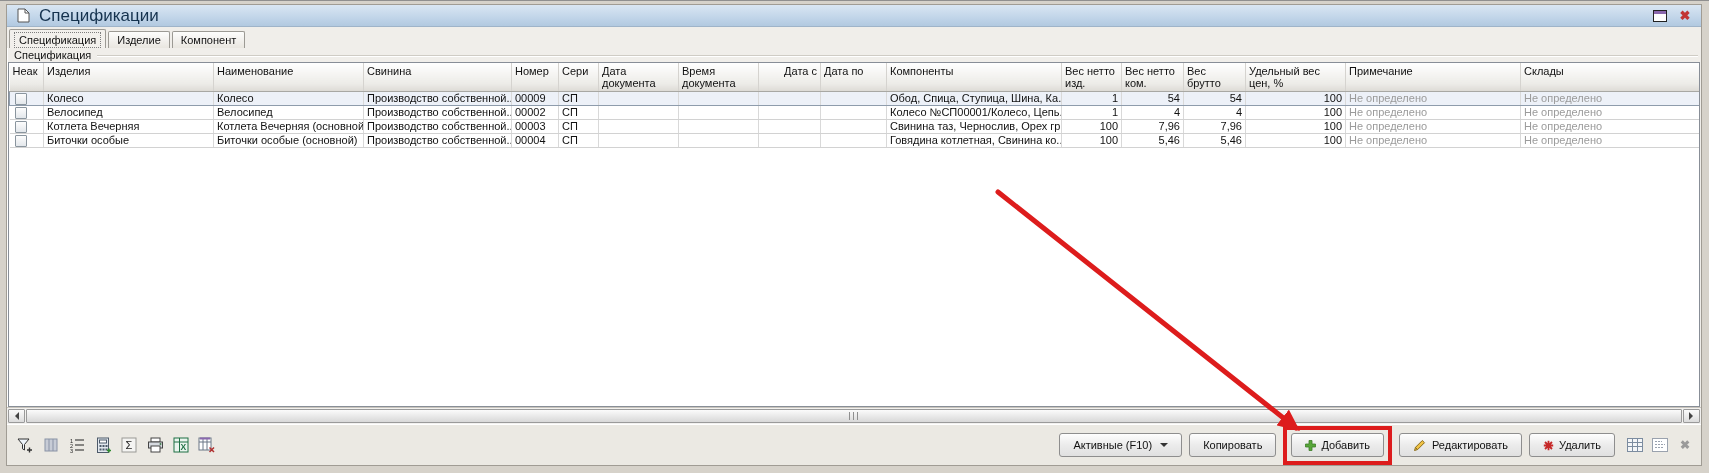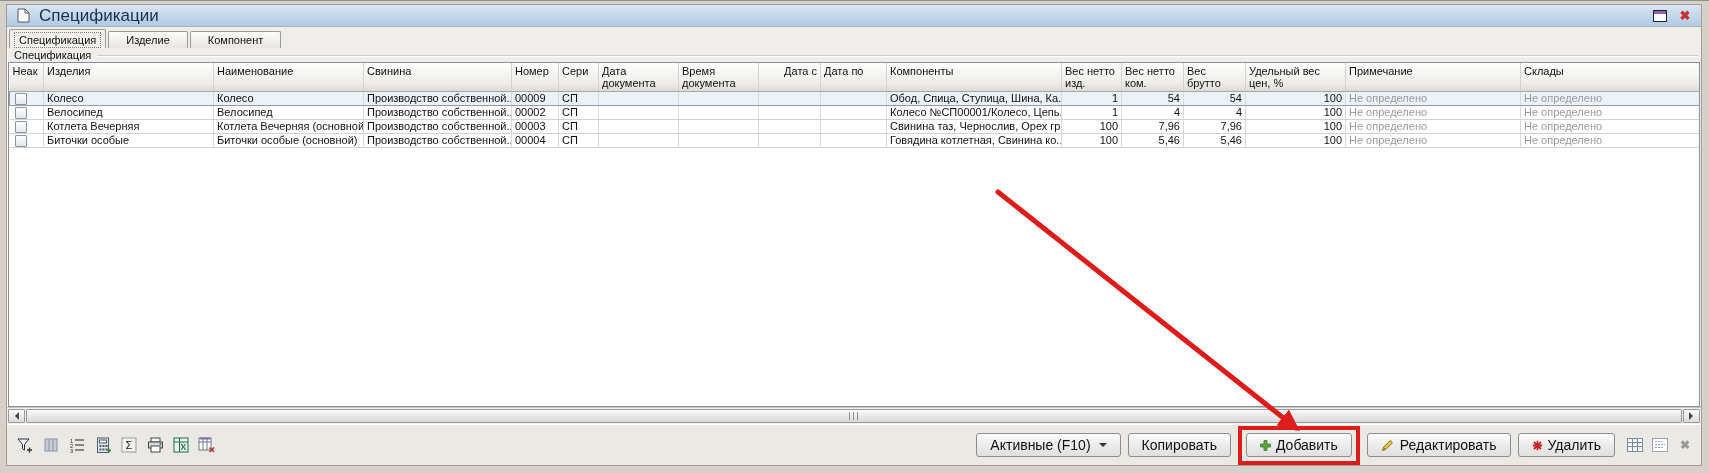--- a/index.html
+++ b/index.html
@@ -22,21 +22,21 @@
     border-bottom:1px solid #9fb4c9; display:flex; align-items:center; padding:0 7px; gap:7px;
   }
   .titlebar .title { font-size:17px; color:#15324e; }
   .spacer { flex:1; }
   .wc { display:inline-flex; align-items:center; justify-content:center; width:18px; height:16px; cursor:default; }
   .wc.close { color:#c23535; font-weight:bold; font-size:13px; }
 
   
   .tabsrow { flex:0 0 21px; display:flex; align-items:flex-end; gap:2px; padding:2px 0 0 2px; background:#f0eeea; }
   .tab {
-    height:17px; padding:2px 17px 2px; background:linear-gradient(#fdfdfc,#e9e6e0);
+    height:17px; padding:2px 8px 2px; background:linear-gradient(#fdfdfc,#e9e6e0);
     border:1px solid #9c9a94; border-bottom:none; border-radius:2px 2px 0 0; white-space:nowrap;
   }
   .tab.active { height:19px; background:#f2f0ec; padding:2px 4px; position:relative; z-index:2; }
   .tab.active .tab-in { display:inline-block; border:1px dotted #7d7d7d; padding:1px 4px; }
 
   
   .grouprow { flex:0 0 14px; display:flex; align-items:center; padding-left:7px; }
   .group-line { flex:1; height:2px; margin:2px 3px 0 6px; border-top:1px solid #cfccc5; border-bottom:1px solid #ffffff; }
 
   
@@ -74,21 +74,21 @@
   .grip { width:10px; height:8px; background:repeating-linear-gradient(90deg,#8f8f8f 0 1px,transparent 1px 4px); }
 
   
   .toolbar { flex:0 0 29px; background:#ebe9e3; border-top:1px solid #ffffff; display:flex; align-items:center;
     padding:0 6px 0 8px; gap:7px; position:relative; }
   .tleft { display:flex; align-items:center; gap:6px; }
   .tool-icon { display:inline-flex; align-items:center; justify-content:center; width:20px; height:18px; }
   .tright { display:flex; align-items:center; gap:7px; }
   .ticons { display:flex; align-items:center; gap:5px; margin-left:3px; }
   .tbtn {
-    height:24px; padding:0 13px; font-family:"Liberation Sans",sans-serif; font-size:14px; color:#111;
+    height:24px; padding:0 13px; font-family:"Liberation Sans",sans-serif; font-size:11px; color:#111;
     background:linear-gradient(#fefefe,#ececec 48%,#e0e0e0); border:1px solid #8e8e8e; border-radius:3px;
     display:inline-flex; align-items:center; gap:5px; white-space:nowrap; cursor:default;
   }
   .dd-arrow { width:0; height:0; border:4px solid transparent; border-top-color:#333; margin:4px 0 0 3px; }
   .btn-icon { display:inline-flex; align-items:center; }
   .add-wrap { position:relative; display:inline-flex; margin:8px 8px; }
   .red-frame { position:absolute; left:-8px; top:-7px; right:-8px; bottom:-8px; border:4px solid #dd1c1c; pointer-events:none; z-index:40; }
   .small-x { color:#9a9a9a; font-size:12px; font-weight:bold; }
 
   

